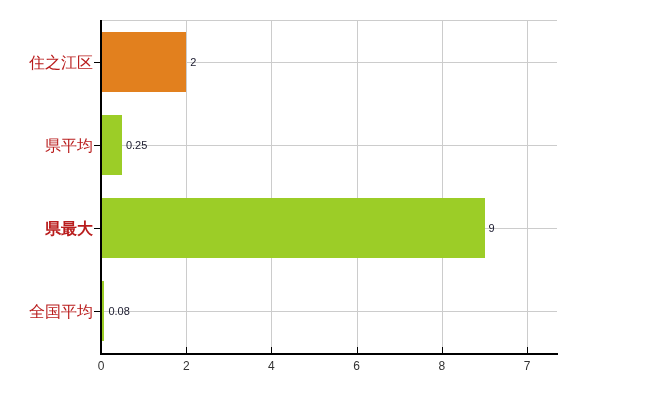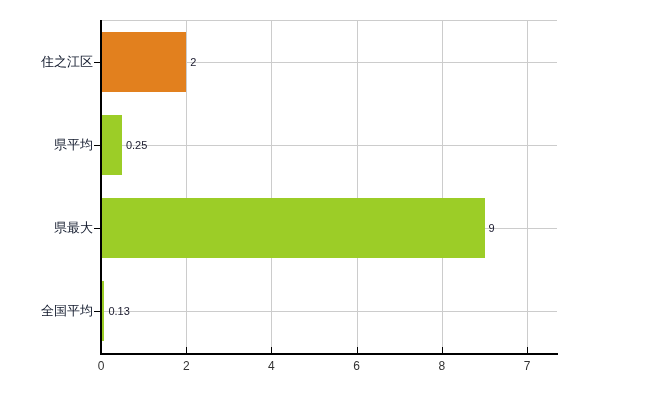--- a/index.html
+++ b/index.html
@@ -81,22 +81,22 @@
     left:0;
   }
   .bar-orange{background:#e2801e;}
   .bar-green{background:#9ccd27;}
 
   
   .cat-label{
     position:absolute;
     right:0;
     text-align:right;
-    font-size:13px;
-    color:#0f172a;
+    font-size:16px;
+    color:#b91c1c;
     white-space:nowrap;
     line-height:1;
   }
   .cat-label-wrap{
     position:absolute;
     left:0;
     width:93px;
     height:0;
   }
 
@@ -142,42 +142,42 @@
     <div id="bars">
         <div class="bar bar-orange" title="住之江区: 2" style="width: 85.2336px; height: 60px; top: 12px; background: rgb(226, 128, 30);"></div>
         <div class="bar bar-green" title="県平均: 0.49" style="width: 20.8822px; height: 60px; top: 95px; background: rgb(156, 205, 39);"></div>
         <div class="bar bar-green" title="県最大: 9" style="width: 383.551px; height: 60px; top: 178px; background: rgb(156, 205, 39);"></div>
         <div class="bar bar-green" title="全国平均: 0.08" style="width: 3.40935px; height: 60px; top: 261px; background: rgb(156, 205, 39);"></div>
       </div>
     <div id="valuelabels">
         <div class="val-label" style="left: 89.2336px; top: 36.625px;">2</div>
         <div class="val-label" style="left: 24.8822px; top: 119.875px;">0.25</div>
         <div class="val-label" style="left: 387.551px; top: 203.125px;">9</div>
-        <div class="val-label" style="left: 7.40935px; top: 286.375px;">0.13</div>
+        <div class="val-label" style="left: 7.40935px; top: 286.375px;">0.08</div>
       </div>
   </div>
 
   <div class="y-axis"></div>
   <div class="x-axis"></div>
 
   <div id="yticks">
       <div class="ytick" style="top: 62px;"></div>
       <div class="ytick" style="top: 145px;"></div>
       <div class="ytick" style="top: 228px;"></div>
       <div class="ytick" style="top: 311px;"></div>
     </div>
   <div id="catlabels">
       <div class="cat-label-wrap" style="top: 61.625px;">
         <div class="cat-label" style="top: -7px;">住之江区</div>
       </div>
       <div class="cat-label-wrap" style="top: 144.875px;">
         <div class="cat-label" style="top: -7px; text-align: right;">県平均</div>
       </div>
       <div class="cat-label-wrap" style="top: 228.125px;">
-        <div class="cat-label" style="top: -7px;">県最大</div>
+        <div class="cat-label" style="top: -7px; font-weight: bold;">県最大</div>
       </div>
       <div class="cat-label-wrap" style="top: 311.375px;">
         <div class="cat-label" style="top: -7px; text-align: center;">全国平均</div>
       </div>
     </div>
 
   <div id="xticks">
       <div class="xtick" style="left: 101px;"></div>
       <div class="xtick" style="left: 186.234px;"></div>
       <div class="xtick" style="left: 271.467px;"></div>

